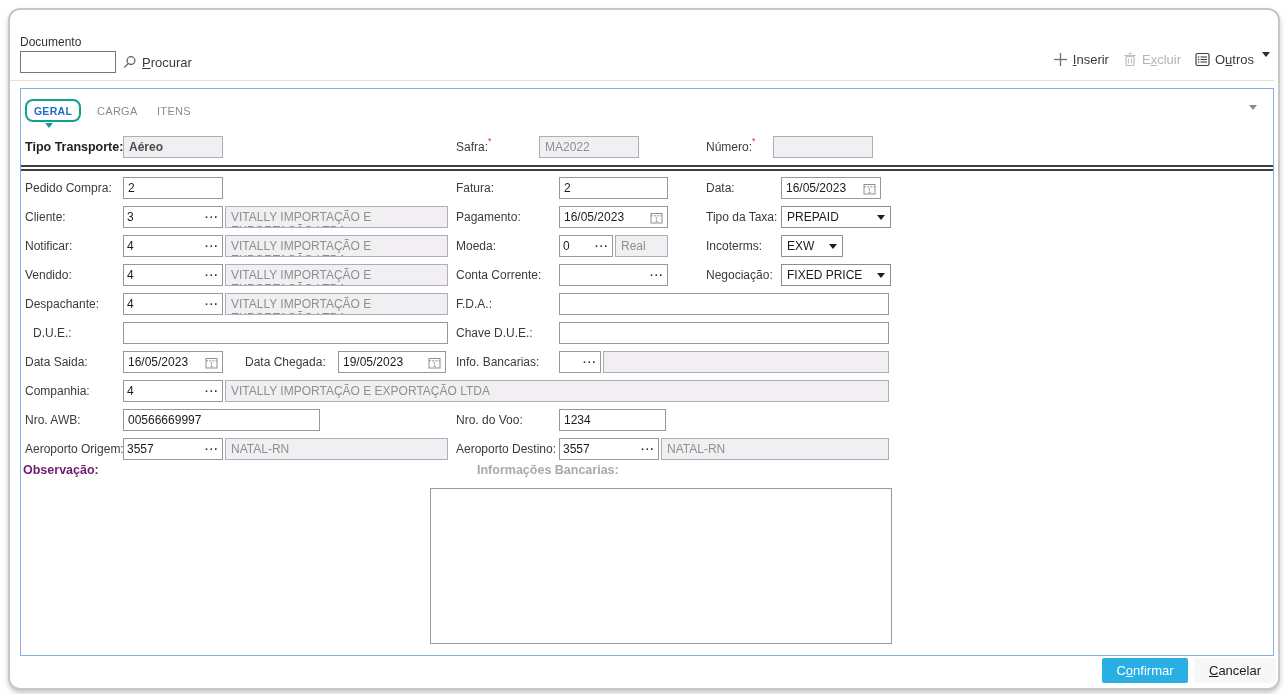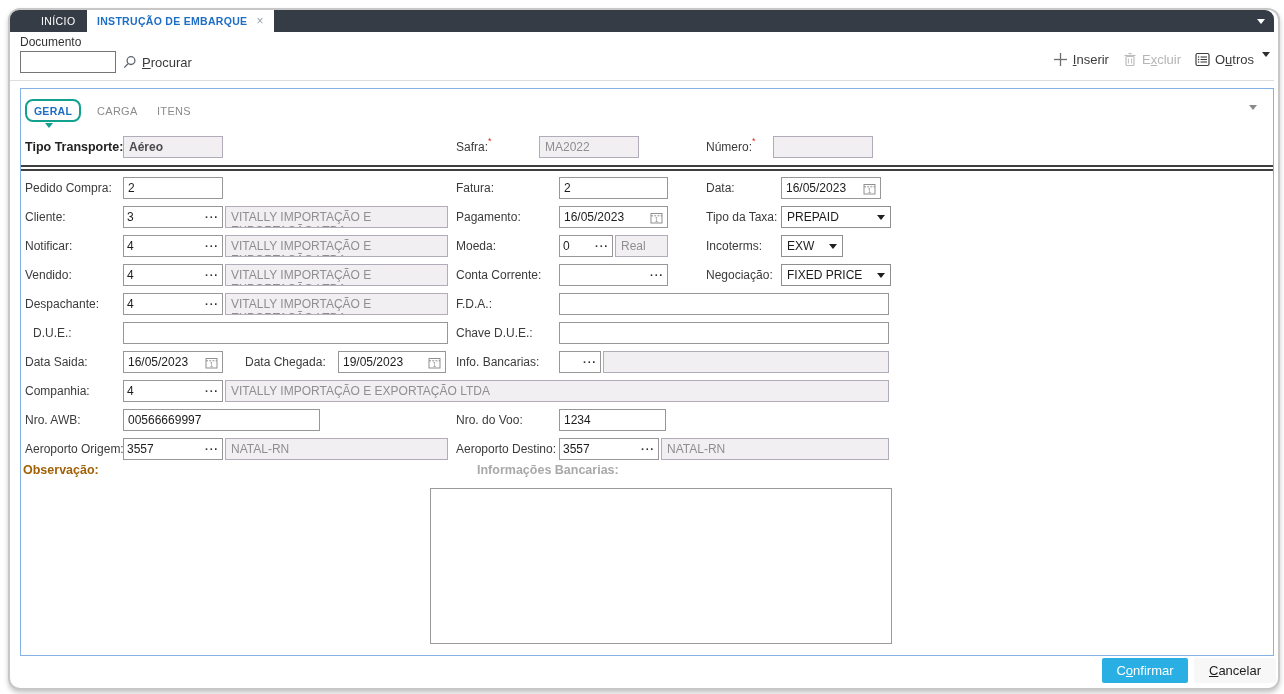--- a/index.html
+++ b/index.html
@@ -55,48 +55,40 @@
   .datebox{position:absolute;height:22px;border:1px solid #979797;background:#fff;box-sizing:border-box;
        display:flex;align-items:center;}
   .datebox input{border:0;flex:1;min-width:0;font-size:12px;color:#1c1c1c;padding:0 4px;font-family:inherit;outline:none;}
   .datebox .cal{margin-right:4px;display:block;cursor:pointer;}
   .selbox{position:absolute;height:22px;border:1px solid #8f8f8f;background:#fff;box-sizing:border-box;
        display:flex;align-items:center;justify-content:space-between;padding:0 5px;font-size:12px;color:#1c1c1c;cursor:pointer;}
   .sel-caret{width:0;height:0;border-left:4px solid transparent;border-right:4px solid transparent;
        border-top:5px solid #1f1f1f;margin-left:6px;}
   .req{color:#e02b20;font-size:9px;vertical-align:top;line-height:10px;}
   
-  .ta-label{position:absolute;font-size:12.5px;font-weight:bold;color:#a16207;}
+  .ta-label{position:absolute;font-size:12.5px;font-weight:bold;color:#701a75;}
   .ta-label.gray{color:#a9a9a9;padding-left:46px;}
   .tarea{position:absolute;background:#fff;box-sizing:border-box;font-size:12px;color:#161616;
        padding:3px 5px;line-height:15px;overflow:hidden;}
   .tarea.focus{border:1px solid #2f8be8;}
   .tarea.plain{border:1px solid #9a9a9a;}
   .caret-i{display:inline-block;width:1px;height:13px;background:#000;vertical-align:-2px;margin-left:0px;}
   
   .btn{position:absolute;height:25px;font-size:13px;display:flex;align-items:center;justify-content:center;
        cursor:pointer;box-sizing:border-box;border-radius:2px;}
   .btn.primary{background:#29afe3;color:#fff;}
   .btn.flat{background:#f7f7f7;color:#1d1d1d;}
   svg{display:block;}
 </style>
 </head>
 <body>
 
 <div class="stage">
   <div class="window">
 
-    <div class="tabbar">
-      <div class="doc-tab-home">INÍCIO</div>
-      <div class="doc-tab-active">
-        <span>INSTRUÇÃO DE EMBARQUE</span>
-        <span class="doc-close">×</span>
-      </div>
-      <div class="bar-caret"></div>
-    </div>
 
     <div class="doc-label">Documento</div>
     <input class="doc-input" value="" style="">
 
     <div class="linkbtn" style="left:112px;top:41px;height:22px;">
       <span>
         <svg width="15" height="15" viewBox="0 0 15 15">
           <circle cx="9" cy="5.6" r="3.9" fill="none" stroke="#5a6570" stroke-width="1.3"></circle>
           <line x1="6" y1="8.7" x2="2.2" y2="12.6" stroke="#5a6570" stroke-width="1.3"></line>
         </svg>

